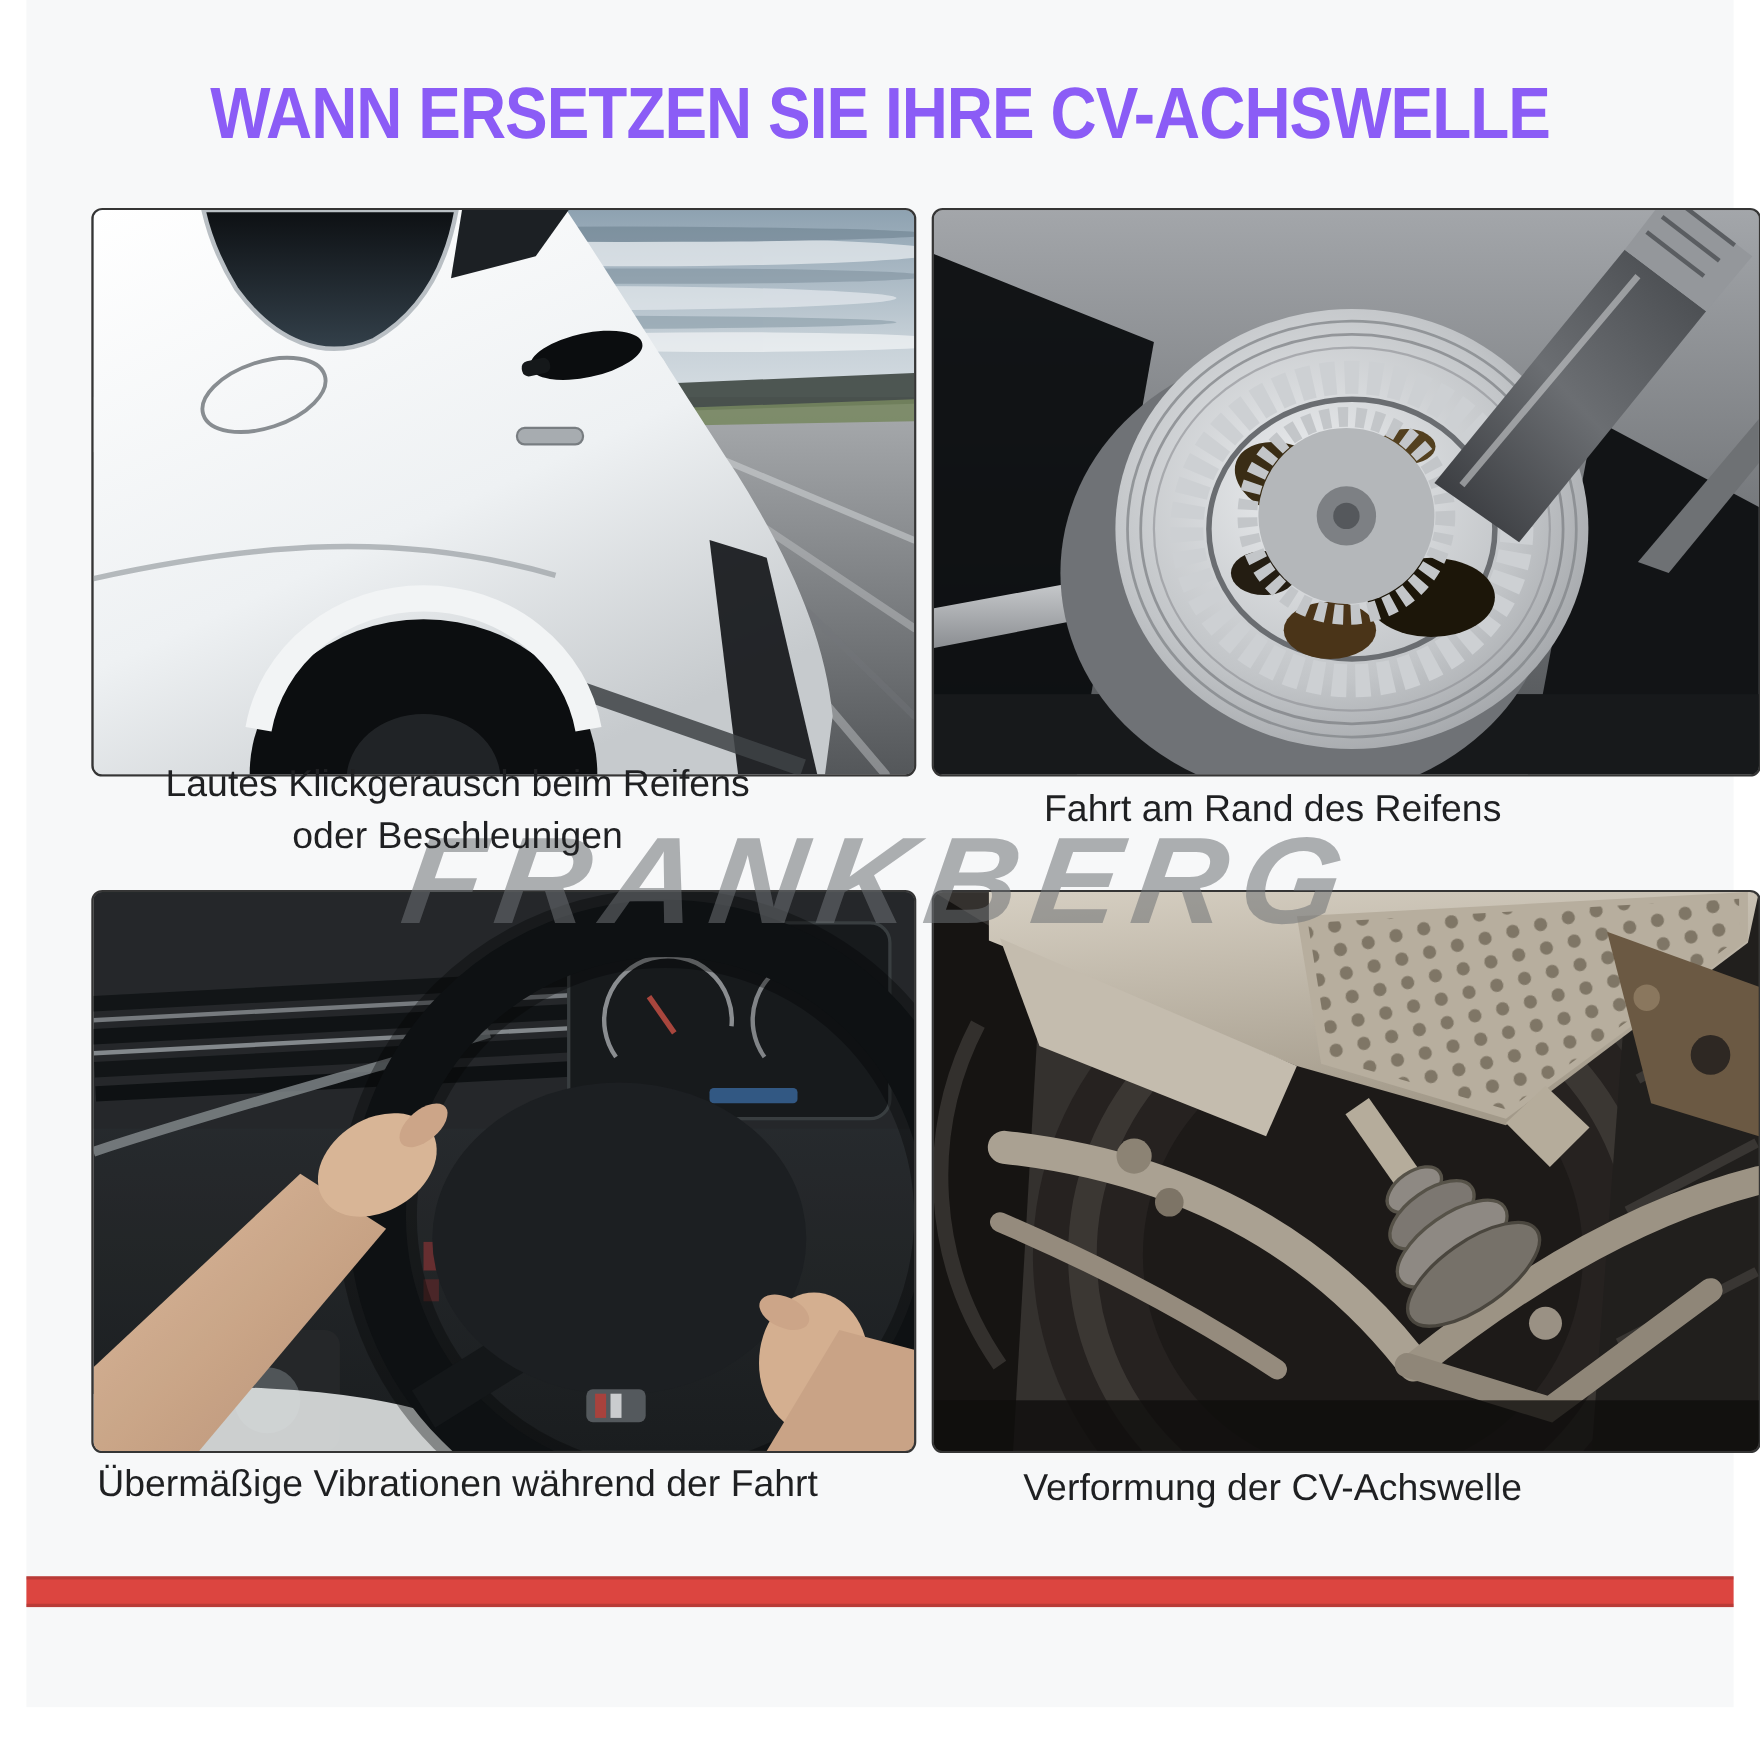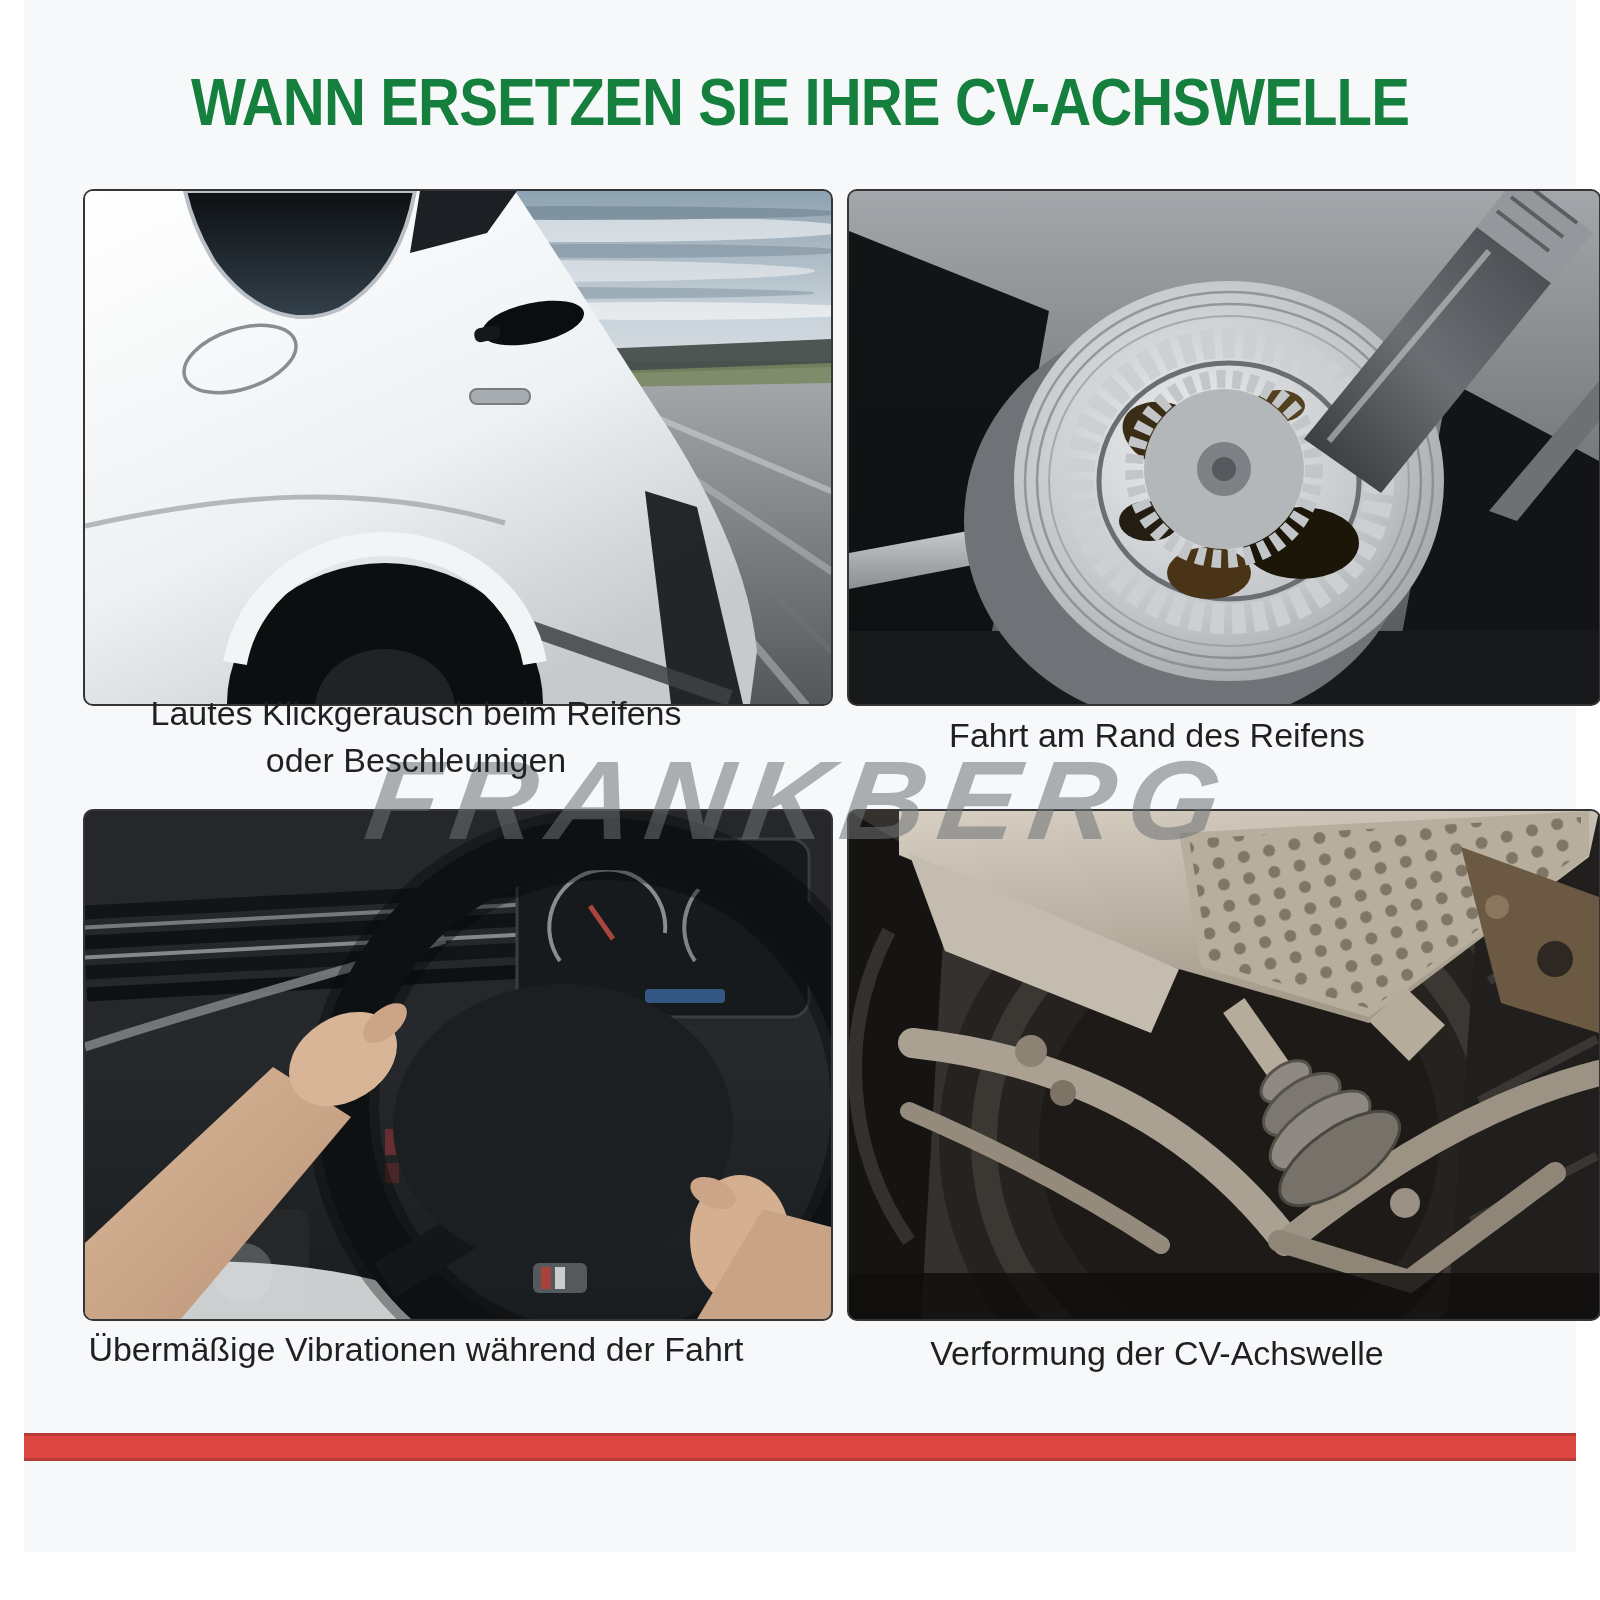--- a/index.html
+++ b/index.html
@@ -1,20 +1,20 @@
 <!DOCTYPE html>
 <html><head>
 <meta charset="utf-8">
 <style>
   html,body{margin:0;padding:0;background:#ffffff;}
   .canvas{position:relative;width:1600px;height:1600px;background:#ffffff;overflow:hidden;
           font-family:"Liberation Sans","DejaVu Sans",sans-serif;}
   .card{position:absolute;left:24px;top:0;width:1552px;height:1552px;background:#f7f8f9;}
   .title{position:absolute;left:0;top:64px;width:1600px;text-align:center;
-         font-size:66px;font-weight:700;color:#15803d;letter-spacing:-1px;white-space:nowrap;}
+         font-size:66px;font-weight:700;color:#8b5cf6;letter-spacing:-1px;white-space:nowrap;}
   .title span{display:inline-block;transform:scaleX(0.88);}
   .photo{position:absolute;border:2px solid #353535;border-radius:10px;overflow:hidden;
          background:#888;z-index:1;}
   .photo svg{display:block;width:100%;height:100%;}
   #p1{left:43px;top:173px;width:746px;height:513px;}
   #p2{left:807px;top:173px;width:750px;height:513px;}
   #p3{left:43px;top:793px;width:746px;height:508px;}
   #p4{left:807px;top:793px;width:750px;height:508px;}
   .caption{position:absolute;text-align:center;font-size:34px;color:#1f2022;line-height:1.38;z-index:6;}
   #c1{left:43px;top:690px;width:746px;}

